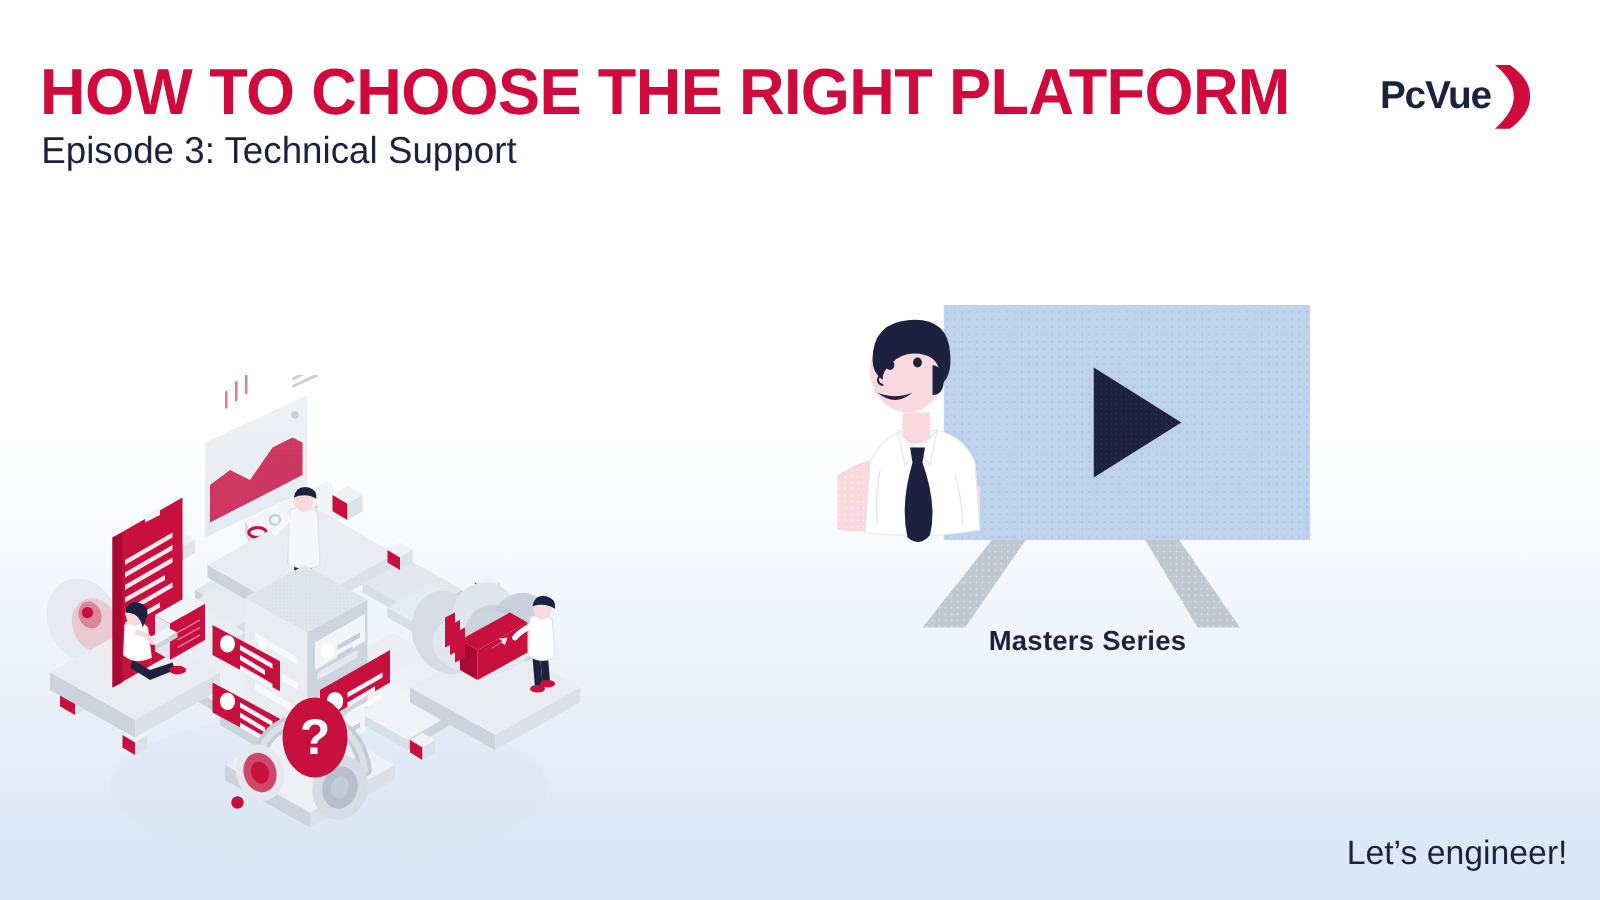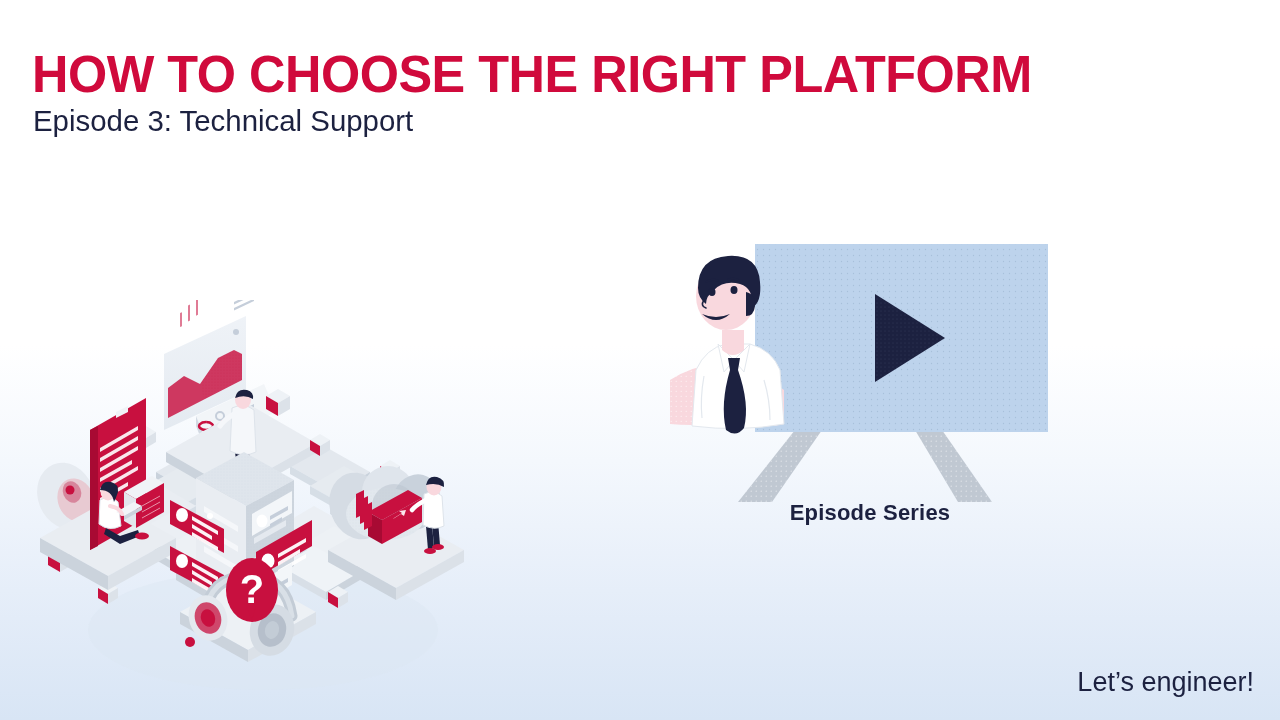--- a/index.html
+++ b/index.html
@@ -64,20 +64,28 @@
   }
 </style>
 </head>
 <body>
 
 <div id="slide-header">
 
   <div id="main-title">HOW TO CHOOSE THE RIGHT PLATFORM</div>
   <div id="subtitle">Episode 3: Technical Support</div>
 
+  <div id="brand-logo">
+    <svg width="132" height="56" viewBox="0 0 132 56">
+
+      <text x="0" y="36" font-family="Liberation Sans, sans-serif" font-size="31" font-weight="700" fill="#1C2140" letter-spacing="-1">PcVue</text>
+
+      <path d="M92 2 L104 2 C118 12 120 20 120 27 C120 34 118 42 104 53 L92 53 C104 42 107 34 107 27 C107 20 104 12 92 2 Z" fill="#D00A3C"></path>
+    </svg>
+  </div>
 </div>
 
 <div id="support-illustration">
   <svg width="470" height="400" viewBox="0 0 470 400">
     <defs>
       <pattern id="dots" width="3" height="3" patternUnits="userSpaceOnUse">
         <circle cx="1" cy="1" r="0.45" fill="#9AA7B6" opacity="0.5"></circle>
       </pattern>
       <pattern id="dotsRed" width="3" height="3" patternUnits="userSpaceOnUse">
         <circle cx="1" cy="1" r="0.5" fill="#C8103F" opacity="0.45"></circle>
@@ -526,15 +534,15 @@
       <path d="M46,52 q6,-4 12,-1" stroke="#1C2140" stroke-width="2" fill="none" stroke-linecap="round"></path>
       <path d="M68,50 q6,-3 12,1" stroke="#1C2140" stroke-width="2" fill="none" stroke-linecap="round"></path>
 
       <path d="M44,70 q-4,6 2,8" stroke="#1C2140" stroke-width="1.6" fill="none" stroke-linecap="round"></path>
 
       <path d="M42,84 q14,12 28,0 q-14,6 -28,0 Z" fill="#1C2140"></path>
     </g>
   </svg>
 </div>
 
-<div id="masters-series-label">Episode Series</div>
+<div id="masters-series-label">Masters Series</div>
 
 <div id="tagline">Let’s engineer!</div>
 
 </body></html>

